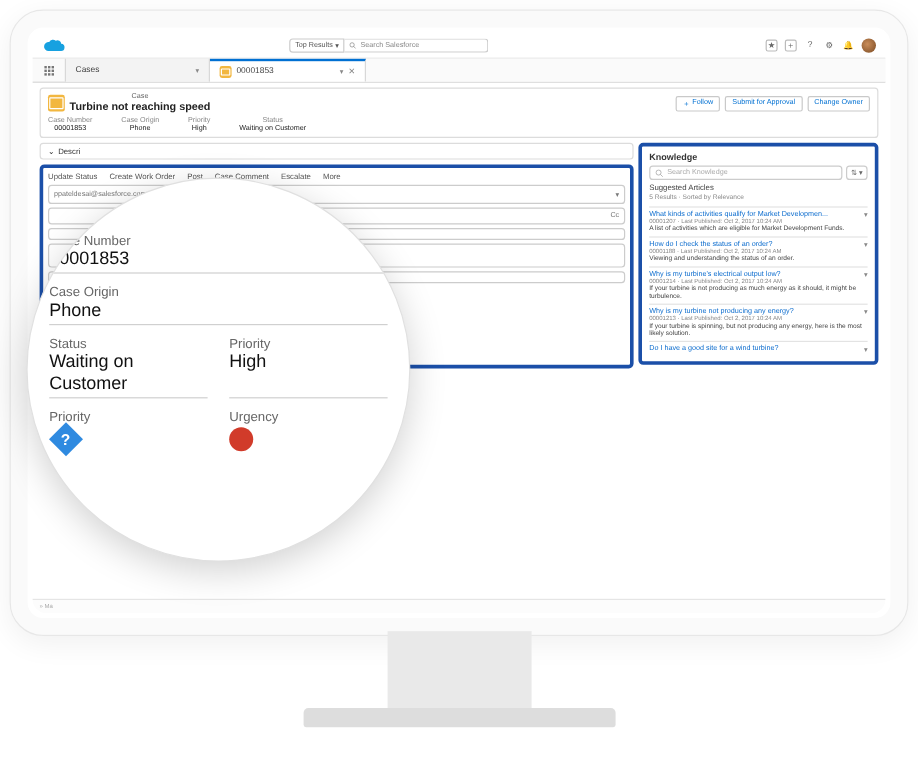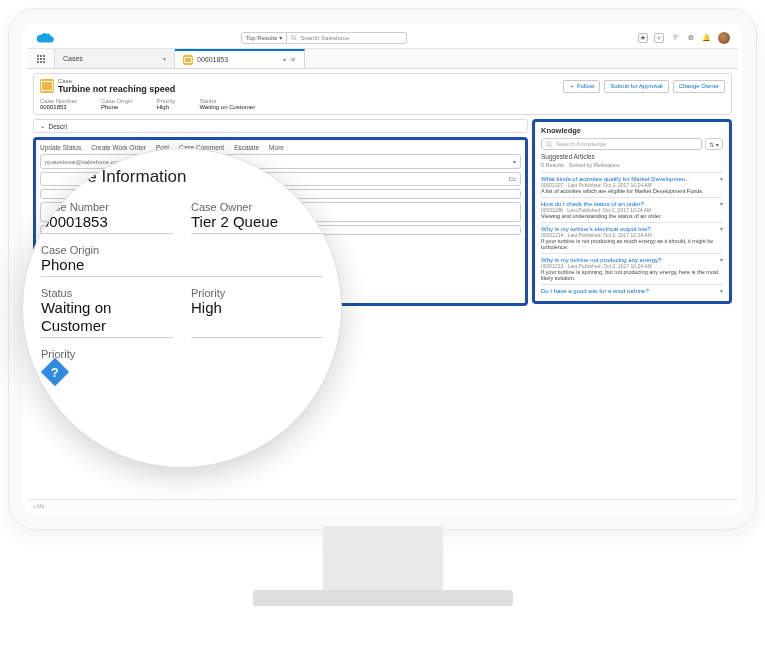--- a/index.html
+++ b/index.html
@@ -32,21 +32,21 @@
 .nav-tab.active { background: #fff; border-top: 2px solid #0070d2; }
 .nav-tab .x { color: #888; font-size: 7px; }
 .nav-tab .chev { color: #888; font-size: 6px; }
 .case-ico { width: 10px; height: 10px; background: #f2b740; border-radius: 2px; display: inline-block; position: relative; }
 .case-ico::after { content: ""; position: absolute; inset: 2px 1px 2px 1px; border: 1px solid #fff; border-radius: 1px; }
 .nav-tab.blank { flex: 1; background: #fafafa; border-right: none; }
 
 
 .page { padding: 4px 6px; }
 .card { border: 1px solid #dcdcdc; border-radius: 3px; background: #fff; margin-bottom: 4px; }
-.rec-header { padding: 4px 6px; }
+.rec-header { padding: 4px 6px; text-align: center; }
 .rec-line1 { display: flex; align-items: center; gap: 4px; }
 .rec-line1 .obj { font-size: 6px; color: #666; }
 .rec-line1 .title { font-size: 9px; font-weight: 600; color: #222; }
 .rec-actions { margin-left: auto; display: flex; gap: 4px; }
 .btn { border: 1px solid #c9c9c9; background: #fff; color: #0070d2; border-radius: 2px; padding: 1px 5px; font-size: 6px; display: flex; align-items: center; gap: 2px; }
 .hl-fields { display: flex; gap: 24px; margin-top: 4px; font-size: 6px; color: #555; }
 .hl-fields .lbl { color: #888; }
 .hl-fields .val { color: #222; }
 
 .cols { display: flex; gap: 4px; }
@@ -305,31 +305,26 @@
     </div>
   </div>
   <div class="stand-neck"></div>
   <div class="stand-base"></div>
 </div>
 
 <div class="mag">
   <div class="mag-inner">
     <h3>
         <span class="chev">⌄</span>
-        <span>Case Information</span>
       </h3>
 
     <div class="row">
       <div class="cell">
         <div class="lbl">Case Number</div>
         <div class="val">00001853</div>
-      </div>
-      <div class="cell">
-        <div class="lbl">Case Owner</div>
-        <div class="val">Tier 2 Queue</div>
       </div>
     </div>
 
     <div class="row">
       <div class="cell">
         <div class="lbl">Case Origin</div>
         <div class="val">Phone</div>
       </div>
     </div>
 
@@ -344,15 +339,19 @@
       </div>
     </div>
 
     <div class="row" style="margin-bottom:0">
       <div class="cell" style="border:none">
         <div class="lbl">Priority</div>
         <div class="diamond">
             <span>?</span>
           </div>
       </div>
+      <div class="cell" style="border:none">
+        <div class="lbl">Urgency</div>
+        <div class="reddot"></div>
+      </div>
     </div>
   </div>
 </div>
 
 </body></html>

